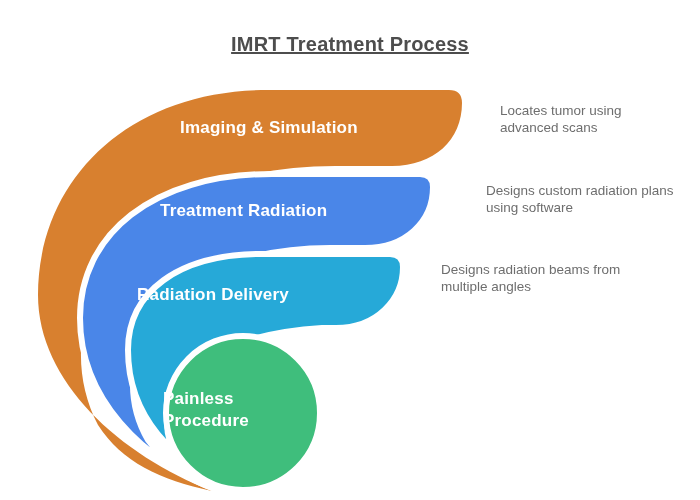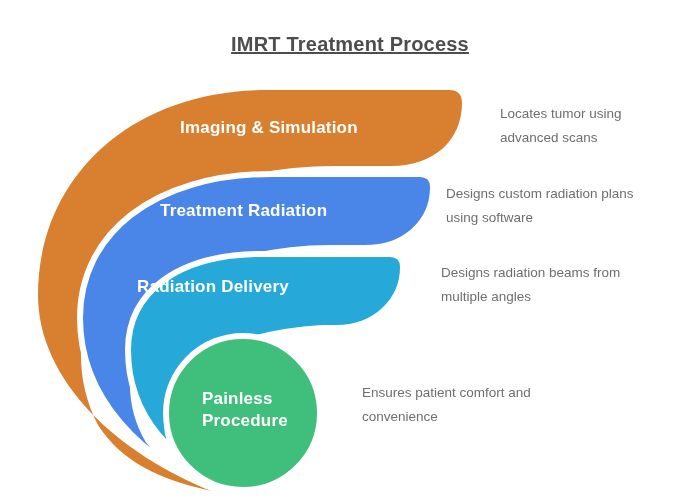--- a/index.html
+++ b/index.html
@@ -11,27 +11,27 @@
     position:absolute;left:0;top:33px;width:700px;text-align:center;
     font-size:20px;font-weight:700;letter-spacing:0.2px;text-decoration:underline;
   }
   .diagram-svg{position:absolute;left:0;top:0;}
   .band-label{
     position:absolute;text-align:left;font-weight:700;font-size:17px;
     letter-spacing:0.2px;line-height:22px;
   }
   .band-label.l1{left:180px;top:117px;width:300px;}
   .band-label.l2{left:160px;top:200px;width:300px;}
-  .band-label.l3{left:137px;top:276px;width:300px;}
+  .band-label.l3{left:137px;top:284px;width:300px;}
   .band-label.l4{left:163px;top:388px;width:160px;}
   .desc{
-    position:absolute;font-size:13.5px;line-height:24px;text-align:left;
+    position:absolute;font-size:13.5px;line-height:17px;text-align:left;
   }
   .desc.d1{left:500px;top:102px;width:170px;}
-  .desc.d2{left:446px;top:182px;width:200px;}
+  .desc.d2{left:486px;top:182px;width:200px;}
   .desc.d3{left:441px;top:261px;width:200px;}
   .desc.d4{left:362px;top:381px;width:220px;}
 </style>
 </head>
 <body>
 
 <div class="canvas">
 
   <div class="title" style="color: rgb(77, 77, 77);">IMRT Treatment Process</div>
 
@@ -51,20 +51,19 @@
              Q403,254 403,267 C403,300 376,328 336,328 L322,328
              C258,332 196,350 172,395 C160,428 170,462 200,481
              C215,489 230,491 246,492 Z" fill="#26A9D8"></path>
 
     <circle stroke="#ffffff" stroke-width="6" cx="243" cy="413" r="77" fill="#3FBE7C"></circle>
   </svg>
 
   <div class="band-label l1" style="color: rgb(255, 255, 255);">Imaging &amp; Simulation</div>
   <div class="band-label l2" style="color: rgb(255, 255, 255);">Treatment Radiation</div>
   <div class="band-label l3" style="color: rgb(255, 255, 255);">Radiation Delivery</div>
-  <div class="band-label l4" style="color: rgb(255, 255, 255); padding-left: 39px;">Painless Procedure</div>
+  <div class="band-label l4" style="color: rgb(255, 255, 255);">Painless Procedure</div>
 
   <div class="desc d1" style="color: rgb(110, 110, 110);">Locates tumor using advanced scans</div>
   <div class="desc d2" style="color: rgb(110, 110, 110);">Designs custom radiation plans using software</div>
   <div class="desc d3" style="color: rgb(110, 110, 110);">Designs radiation beams from multiple angles</div>
-  <div class="desc d4" style="color: rgb(110, 110, 110);">Ensures patient comfort and convenience</div>
 
 </div>
 
 </body></html>

